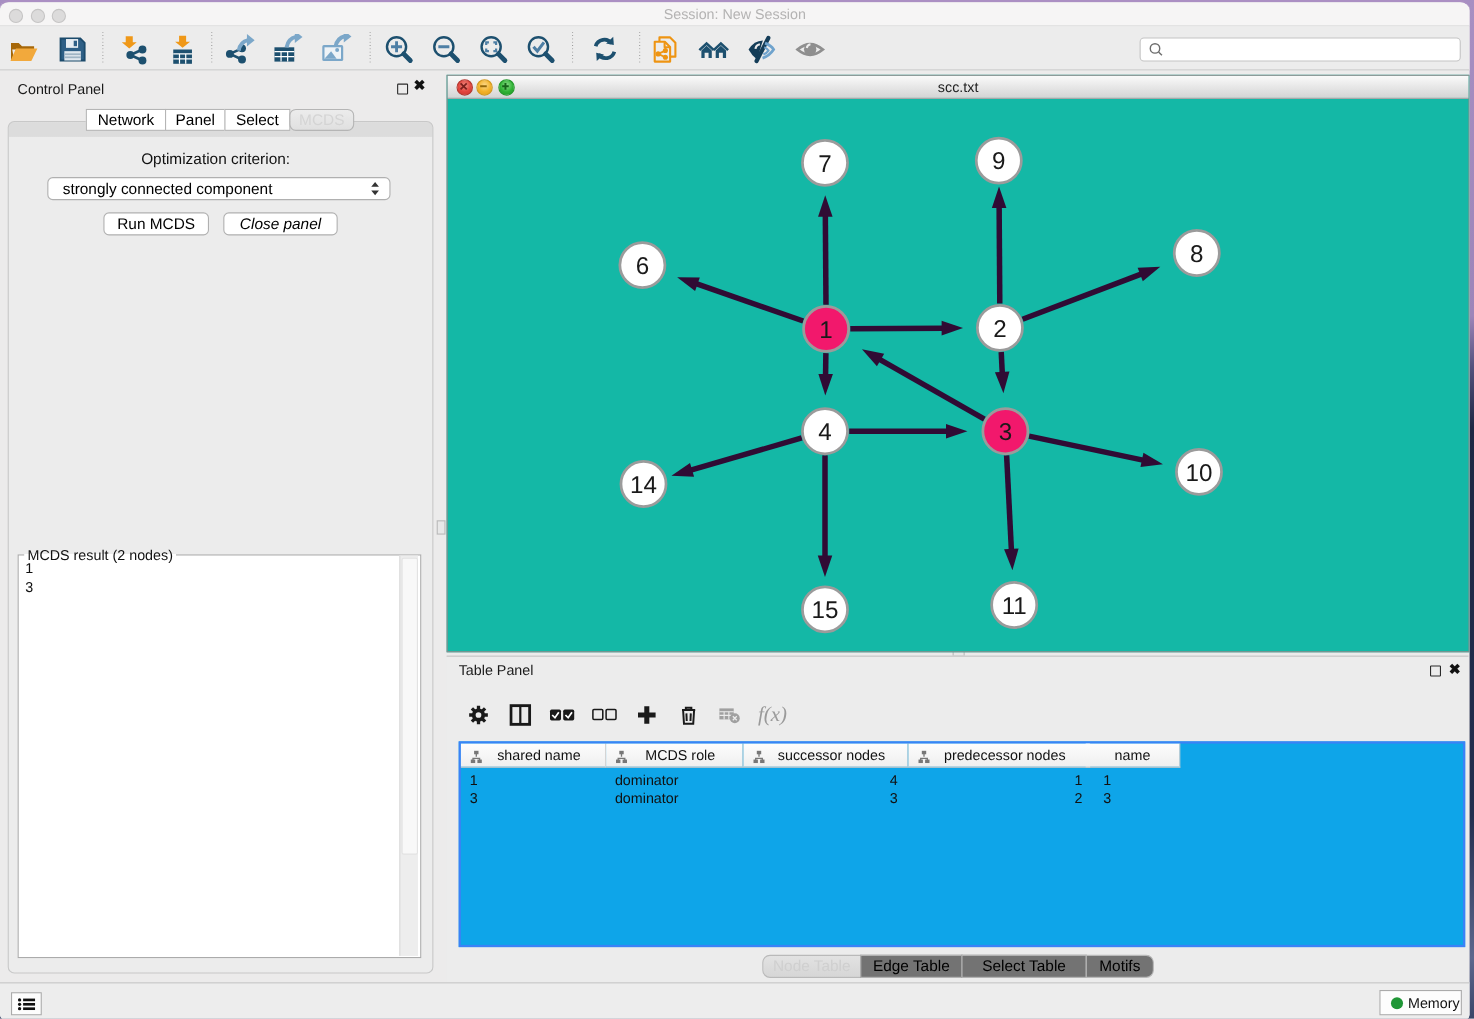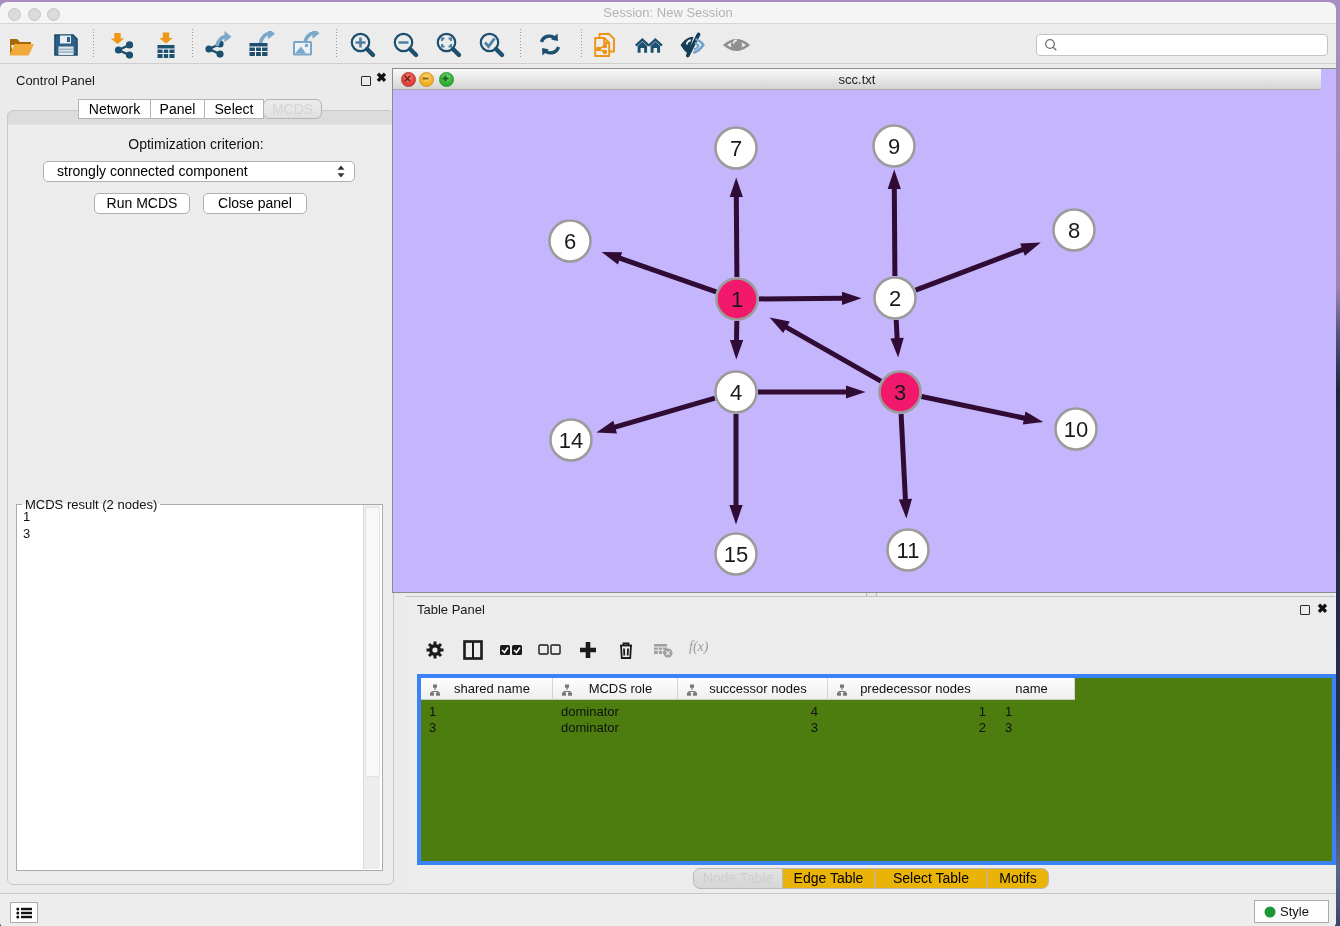--- a/index.html
+++ b/index.html
@@ -23,33 +23,33 @@
 #opt-label{left:0px;top:134px;width:392px;text-align:center;font-size:14px;color:#111;}
 #dropdown{left:43px;top:159px;width:310px;height:19px;background:#fff;border:1px solid #b0b0b0;border-radius:5px;font-size:14px;line-height:19px;color:#000;}
 .btn{top:191px;height:19px;background:#fff;border:1px solid #b0b0b0;border-radius:5px;font-size:14px;text-align:center;line-height:19px;color:#000;}
 #groupbox{left:16px;top:502px;width:365px;height:365px;background:#fff;border:1px solid #ababab;}
 #gb-label{left:22px;top:495px;height:14px;padding:0 3px;font-size:13px;color:#111;background:linear-gradient(#ececec 50%,#ffffff 50%);}
 #gb-lines{left:23px;top:506px;font-size:13px;line-height:17px;color:#111;}
 #gb-scroll{left:363px;top:503px;width:16px;height:364px;background:#ededed;border-left:1px solid #dadada;}
 
 .grip{background:#e8e8e8;border:1px solid #b9b9b9;}
 
-#netwin{left:392px;top:66px;width:928px;height:523px;background:#c4b5fd;border:1px solid #8c8c8c;box-shadow:0 0 0 0;padding-left:16px;}
+#netwin{left:406px;top:66px;width:928px;height:523px;background:#14b8a6;border:1px solid #8c8c8c;box-shadow:0 0 0 0;}
 #nw-titlebar{left:0;top:0;width:928px;height:20px;background:linear-gradient(#fafafa,#d4d4d4);border-bottom:1px solid #a8a8a8;}
 #nw-title{width:100%;top:3px;text-align:center;font-size:13px;color:#222;}
 .mac{width:13px;height:13px;border-radius:50%;top:3px;}
 
 #graph{left:0px;top:20px;}
 
 #tablepanel{left:406px;top:594px;width:929px;height:296px;background:#ececec;border-top:1px solid #c2c2c2;}
 #tp-title{left:11px;top:5px;font-size:13px;color:#1a1a1a;}
-#tp-table{left:11px;top:77px;width:911px;height:183px;background:#4d7c0f;border:4px solid #3b82f6;}
+#tp-table{left:11px;top:77px;width:911px;height:183px;background:#0ea5e9;border:2px solid #3b82f6;}
 .th{top:0px;height:21px;background:linear-gradient(#fdfdfd,#efefef);border-right:1px solid #d4d4d4;border-bottom:1px solid #c9c9c9;font-size:13px;color:#111;text-align:center;line-height:21px;}
 .td{font-size:13px;color:#111;}
-.btab{top:271px;height:19px;border:1px solid #b9b9b9;background:#eab308;font-size:14px;color:#000;text-align:center;line-height:19px;}
+.btab{top:271px;height:19px;border:1px solid #b9b9b9;background:#737373;font-size:14px;color:#000;text-align:center;line-height:19px;}
 #btab-node{background:linear-gradient(#e2e2e2,#d6d6d6);color:#cfcfcf;}
 
 #statusbar{left:0;top:891px;width:1336px;height:35px;background:#ededed;border-top:1px solid #c6c6c6;}
 #list-btn{left:10px;top:8px;width:26px;height:19px;background:#fdfdfd;border:1px solid #ababab;}
 #mem-btn{left:1254px;top:6px;width:73px;height:21px;background:#fdfdfd;border:1px solid #ababab;font-size:13px;color:#111;}
 </style>
 </head>
 <body>
 <div id="app" class="abs">
   <div id="titlebar" class="abs">
@@ -214,21 +214,21 @@
   <div class="tab abs" style="left:150px;width:53px;">Panel</div>
   <div class="tab abs" style="left:204px;width:58px;">Select</div>
   <div class="tab abs" id="tab-mcds" style="left:263px;width:57px;">MCDS</div>
   <div id="dropdown" class="abs"><span style="padding-left:13px;">strongly connected component</span>
     <svg class="abs" style="right:8px;top:3px;" width="10" height="13" viewBox="0 0 10 13">
       <path d="M1.5 4.8 L5 0.5 L8.5 4.8 Z M1.5 8.2 L5 12.5 L8.5 8.2 Z" fill="#333"></path>
     </svg>
   </div>
   <div id="opt-label" class="abs">Optimization criterion:</div>
   <div class="btn abs" style="left:94px;width:94px;">Run MCDS</div>
-  <div class="btn abs" style="left:203px;width:102px;">Close panel</div>
+  <div class="btn abs" style="left:203px;width:102px;font-style:italic;">Close panel</div>
   <div id="groupbox" class="abs"></div>
   <div id="gb-scroll" class="abs">
       <div class="abs" style="left:1px;top:2px;width:13px;height:268px;background:#f8f8f8;border:1px solid #e2e2e2;border-radius:2px;"></div>
     </div>
   <div id="gb-label" class="abs">MCDS result (2 nodes)</div>
   <div id="gb-lines" class="abs">1<br>3</div>
   <div class="grip abs" style="left:397px;top:471px;width:6px;height:11px;"></div>
   <div class="grip abs" style="left:866px;top:588px;width:9px;height:5px;"></div>
 
   <div id="netwin" class="abs">
@@ -349,21 +349,21 @@
         <rect x="1" y="4" width="13" height="10" fill="#a0a0a0"></rect>
 <g stroke="#ececec" stroke-width="1">
           <line x1="1" y1="7" x2="14" y2="7"></line>
           <line x1="1" y1="10.3" x2="14" y2="10.3"></line>
 <line x1="5.3" y1="7" x2="5.3" y2="14"></line>
           <line x1="9.6" y1="7" x2="9.6" y2="14"></line>
         </g>
 <circle cx="15" cy="13" r="4.5" fill="#a0a0a0"></circle>
         <path d="M13.2 11.2 L16.8 14.8 M16.8 11.2 L13.2 14.8" stroke="#ececec" stroke-width="1.2"></path>
       </svg>
-    <div class="abs" style="left:283px;top:42px;font-family:'Liberation Serif',serif;font-style:italic;font-size:14px;color:#9a9a9a;">f(x)</div>
+    <div class="abs" style="left:283px;top:42px;font-family:'Liberation Serif',serif;font-style:italic;font-size:19px;color:#9a9a9a;">f(x)</div>
     <div id="tp-table" class="abs">
       <svg class="abs" style="left:8px;top:6px;z-index:3;" width="12" height="12" viewBox="0 0 12 12">
 <g fill="none" stroke="#777" stroke-width="1.2">
             <path d="M6 3 V6 M3 9 V7.5 H9 V9"></path>
           </g>
 <rect x="4" y="0.5" width="4" height="3.2" fill="#777"></rect>
 <rect x="1" y="8.5" width="4" height="3.2" fill="#777"></rect>
 <rect x="7" y="8.5" width="4" height="3.2" fill="#777"></rect>
 </svg>
         <svg class="abs" style="left:140px;top:6px;z-index:3;" width="12" height="12" viewBox="0 0 12 12">
@@ -419,19 +419,19 @@
             <circle cx="1.8" cy="2" r="1.5"></circle>
             <circle cx="1.8" cy="6" r="1.5"></circle>
             <circle cx="1.8" cy="10" r="1.5"></circle>
 <rect x="5" y="0.8" width="11" height="2.4"></rect>
             <rect x="5" y="4.8" width="11" height="2.4"></rect>
             <rect x="5" y="8.8" width="11" height="2.4"></rect>
           </g>
         </svg>
       </div>
     <div id="mem-btn" class="abs">
-        <span style="position:absolute;left:25px;top:3px;">Style</span>
+        <span style="position:absolute;left:25px;top:3px;">Memory</span>
       <svg class="abs" style="left:9px;top:5px;" width="12" height="12">
           <circle cx="6" cy="6" r="5.5" fill="#1f9636"></circle>
         </svg>
     </div>
   </div>
 </div>
 
 </body></html>

